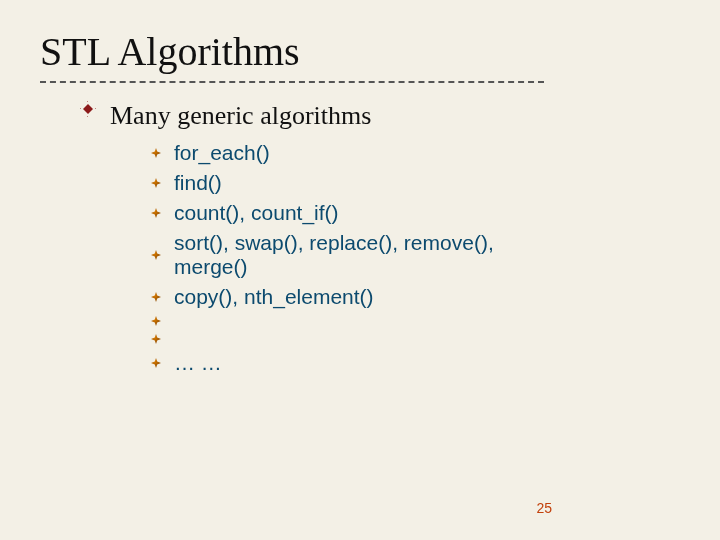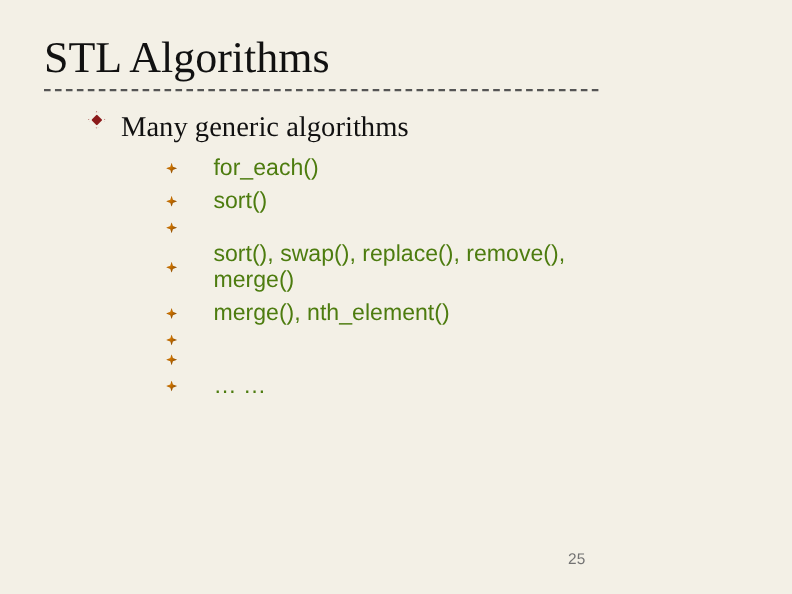--- a/index.html
+++ b/index.html
@@ -38,22 +38,21 @@
     font-family: "Times New Roman", Times, serif;
     font-size: 26px;
     color: #111;
   }
   .level2 {
     display: flex;
     align-items: center;
     margin: 0 0 6px 110px;
     font-family: Arial, Helvetica, sans-serif;
     font-size: 21px;
-    color: #4d7c0f;
-    gap: 20px;
+    color: #0c4a6e;
   }
   .bullet-l1 {
     width: 16px;
     height: 16px;
     margin-right: 14px;
     flex-shrink: 0;
     position: relative;
   }
   .bullet-l1::before {
     content: "";
@@ -82,25 +81,25 @@
   .bullet-l2::before {
     content: "";
     position: absolute;
     left: 1px; top: 1px;
     width: 10px; height: 10px;
     background: radial-gradient(circle at 35% 35%, #d97b00 0%, #8b4a00 70%);
     clip-path: polygon(50% 0%, 62% 35%, 100% 50%, 62% 65%, 50% 100%, 38% 65%, 0% 50%, 38% 35%);
   }
   .page-num {
     position: absolute;
-    right: 52px;
+    right: 32px;
     bottom: 24px;
     font-family: Arial, Helvetica, sans-serif;
     font-size: 14px;
-    color: #737373;
+    color: #c2410c;
     margin-top: 30px;
   }
 </style>
 </head>
 <body>
 
 <div class="slide">
 
   <h1 class="title">STL Algorithms</h1>
   <hr class="divider">
@@ -109,32 +108,33 @@
     <span class="bullet-l1"></span>
     <span>Many generic algorithms</span>
   </div>
 
   <div class="level2">
     <span class="bullet-l2"></span>
     <span>for_each()</span>
   </div>
   <div class="level2">
     <span class="bullet-l2"></span>
-    <span>sort()</span>
+    <span>find()</span>
   </div>
   <div class="level2">
     <span class="bullet-l2"></span>
+    <span>count(), count_if()</span>
   </div>
   <div class="level2">
     <span class="bullet-l2"></span>
     <span>sort(), swap(), replace(), remove(), merge()</span>
   </div>
   <div class="level2">
     <span class="bullet-l2"></span>
-    <span>merge(), nth_element()</span>
+    <span>copy(), nth_element()</span>
   </div>
   <div class="level2">
     <span class="bullet-l2"></span>
   </div>
   <div class="level2">
     <span class="bullet-l2"></span>
   </div>
   <div class="level2">
     <span class="bullet-l2"></span>
     <span>… …</span>

